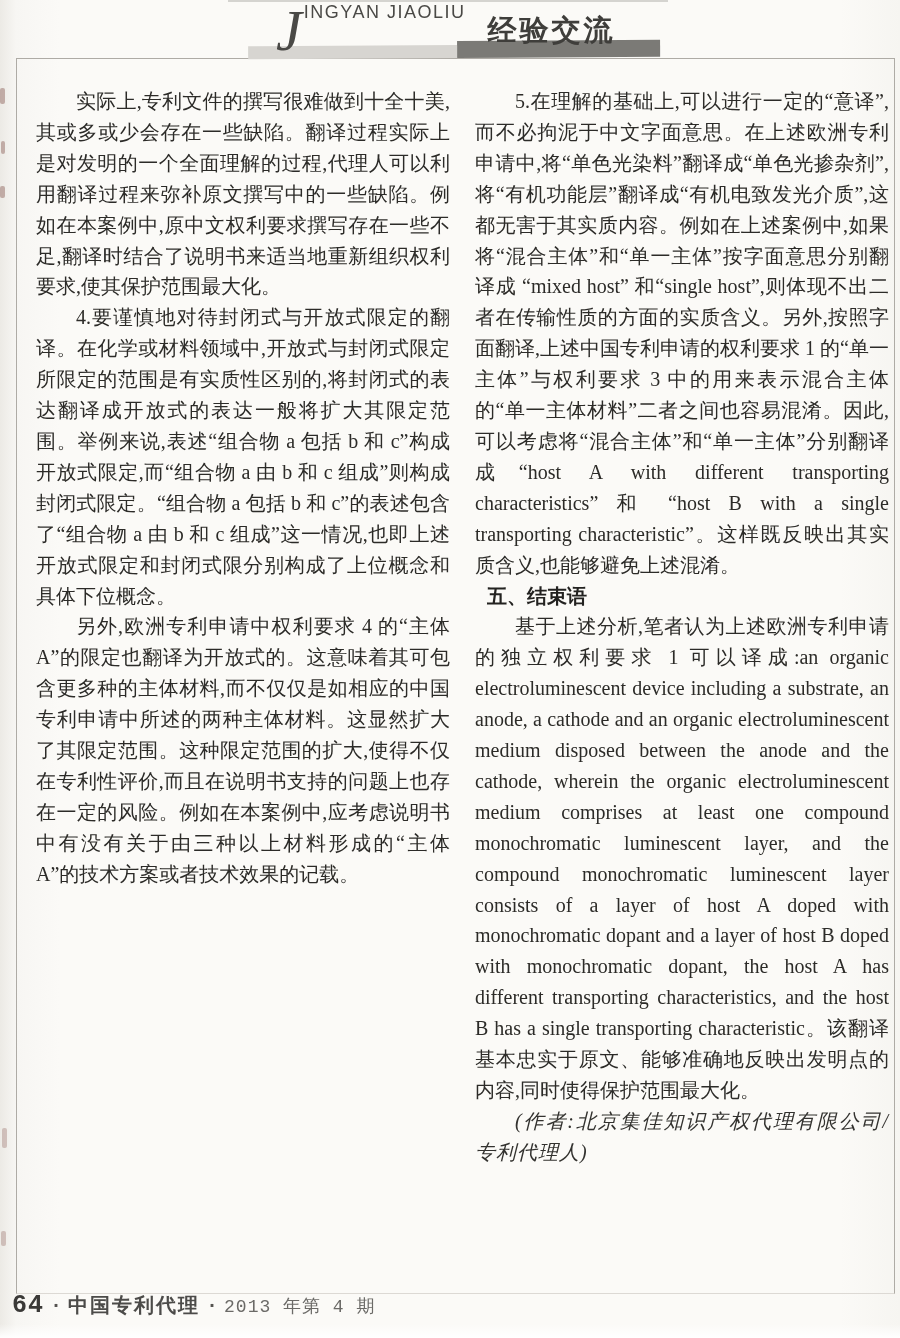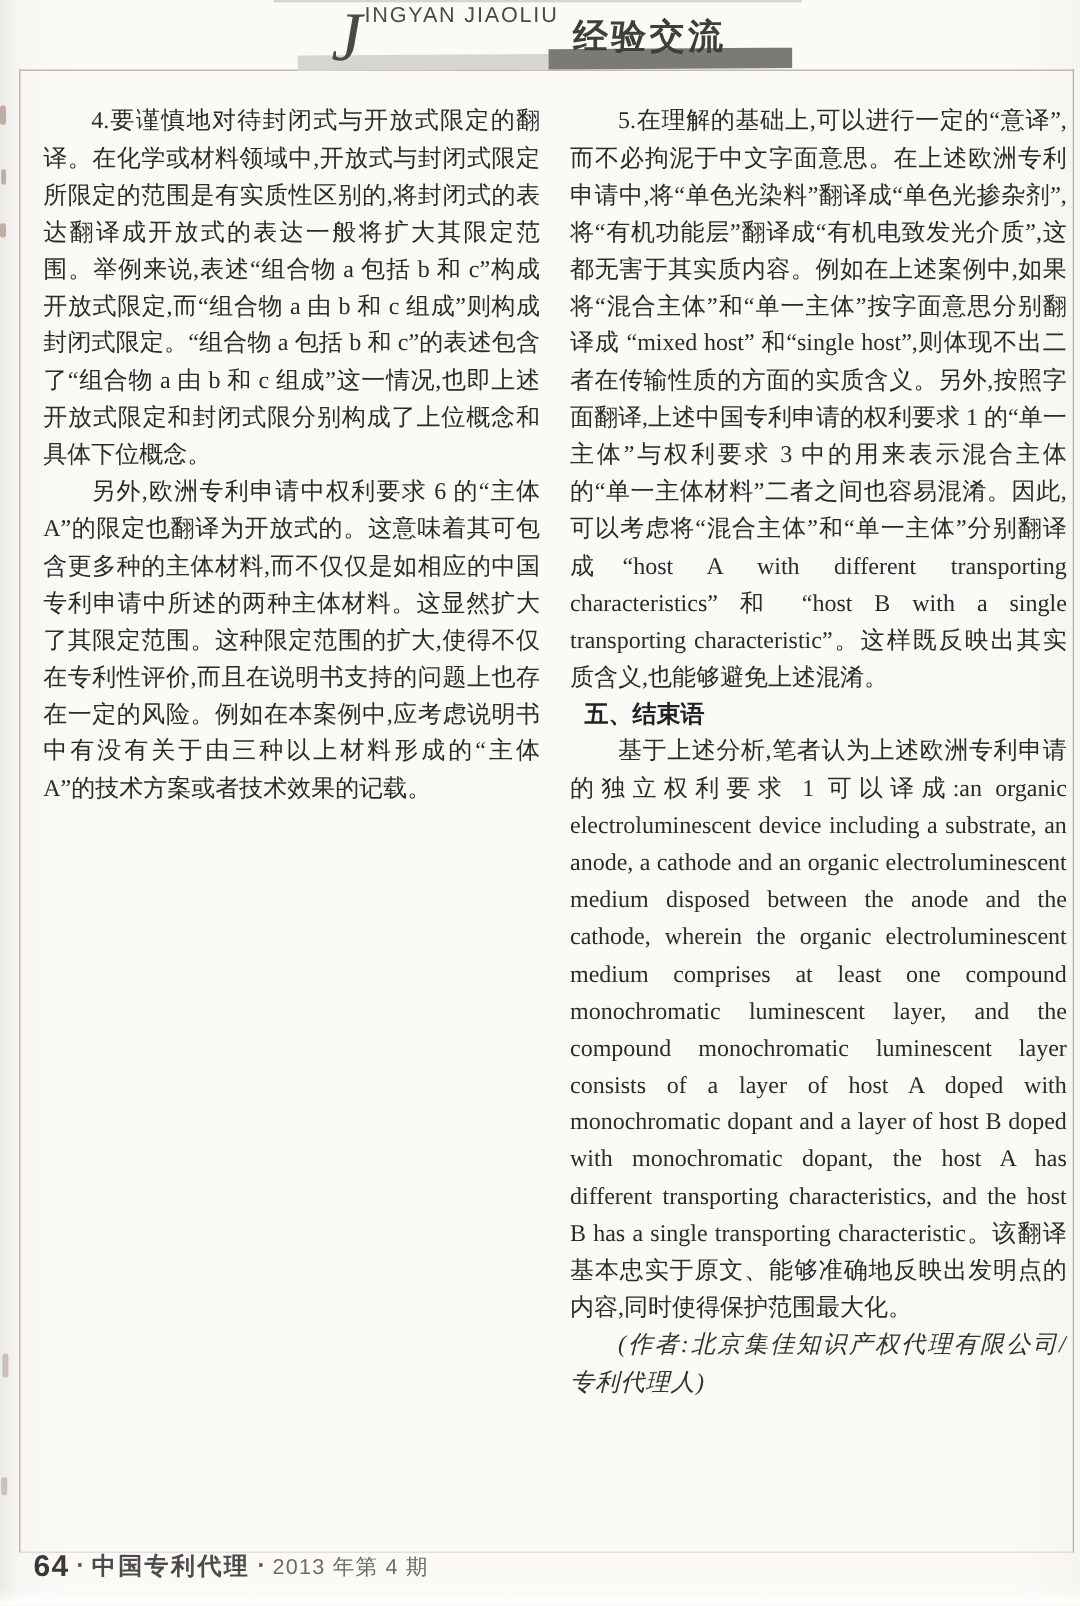--- a/index.html
+++ b/index.html
@@ -25,21 +25,21 @@
     font-family:"Liberation Serif",serif;font-style:italic;font-weight:400;
     font-size:58px;line-height:58px;display:inline-block;vertical-align:top;
     margin-right:2px;color:#4a4946;
   }
   .logo-latin{
     font-family:"Liberation Sans",sans-serif;font-size:18px;letter-spacing:1.5px;
     display:inline-block;vertical-align:top;color:#4a4946;
   }
   .logo-cn{
     font-family:"Liberation Sans",sans-serif;font-weight:700;font-size:29px;
-    display:inline-block;vertical-align:top;margin-top:9px;margin-left:8px;
+    display:inline-block;vertical-align:top;margin-top:9px;margin-left:18px;
     letter-spacing:3px;color:#3f3e3b;
   }
   .band{position:absolute;left:0;top:0;width:900px;height:60px;z-index:2;transform:rotate(-0.35deg);}
   .band-light{position:absolute;left:248px;top:45px;width:209px;height:13px;background:#d7d5d1;}
   .band-dark{position:absolute;left:457px;top:41px;width:203px;height:17px;background:#7b7a76;}
   
   .content-frame{
     position:absolute;left:16px;top:58px;width:877px;height:1234px;
     border:1px solid #aeaba5;border-bottom-color:#dcd9d4;
     background:transparent;
@@ -50,22 +50,22 @@
     text-align:justify;
   }
   .col p{margin:0;}
   .col p.ind{text-indent:2em;}
   .col-left{left:19px;}
   .col-right{left:458px;}
   .sec-heading{font-weight:700;text-indent:0.6em;color:#232220;}
   .author-note{font-style:italic;text-indent:2em;color:#33322f;letter-spacing:1px;}
   
   .footer{
-    position:absolute;left:28px;top:1291px;z-index:3;
-    font-family:Liberation Sans, sans-serif;color:#4a4948;
+    position:absolute;left:12px;top:1291px;z-index:3;
+    font-family:Liberation Mono, monospace;color:#4a4948;
     white-space:nowrap;
     text-align:center;
   }
   .page-num{font-size:25px;font-weight:700;letter-spacing:1px;color:#3a3937;vertical-align:middle;}
   .footer-sep{font-size:20px;font-weight:700;margin:0 6px;color:#555350;vertical-align:middle;}
   .journal-title{font-size:20px;font-weight:600;letter-spacing:2px;color:#4c4b49;vertical-align:middle;}
   .issue-label{font-size:18px;color:#6b6a67;letter-spacing:1px;vertical-align:middle;}
   
   .scan-mark{position:absolute;background:#6e352a;opacity:.35;border-radius:2px;}
   .m1{left:0;top:88px;width:5px;height:16px;}
@@ -91,22 +91,23 @@
   </div>
 
   <div class="header-logo">
     <span class="logo-j">J</span><span class="logo-latin">INGYAN JIAOLIU</span>
     <span class="logo-cn">经验交流</span>
   </div>
 
   <div class="content-frame">
 
     <div class="col col-left">
+      <p class="ind">实际上,专利文件的撰写很难做到十全十美,其或多或少会存在一些缺陷。翻译过程实际上是对发明的一个全面理解的过程,代理人可以利用翻译过程来弥补原文撰写中的一些缺陷。例如在本案例中,原中文权利要求撰写存在一些不足,翻译时结合了说明书来适当地重新组织权利要求,使其保护范围最大化。</p>
       <p class="ind">4.要谨慎地对待封闭式与开放式限定的翻译。在化学或材料领域中,开放式与封闭式限定所限定的范围是有实质性区别的,将封闭式的表达翻译成开放式的表达一般将扩大其限定范围。举例来说,表述“组合物 a 包括 b 和 c”构成开放式限定,而“组合物 a 由 b 和 c 组成”则构成封闭式限定。“组合物 a 包括 b 和 c”的表述包含了“组合物 a 由 b 和 c 组成”这一情况,也即上述开放式限定和封闭式限分别构成了上位概念和具体下位概念。</p>
-      <p class="ind">另外,欧洲专利申请中权利要求 6 的“主体 A”的限定也翻译为开放式的。这意味着其可包含更多种的主体材料,而不仅仅是如相应的中国专利申请中所述的两种主体材料。这显然扩大了其限定范围。这种限定范围的扩大,使得不仅在专利性评价,而且在说明书支持的问题上也存在一定的风险。例如在本案例中,应考虑说明书中有没有关于由三种以上材料形成的“主体 A”的技术方案或者技术效果的记载。</p>
+      <p class="ind">另外,欧洲专利申请中权利要求 4 的“主体 A”的限定也翻译为开放式的。这意味着其可包含更多种的主体材料,而不仅仅是如相应的中国专利申请中所述的两种主体材料。这显然扩大了其限定范围。这种限定范围的扩大,使得不仅在专利性评价,而且在说明书支持的问题上也存在一定的风险。例如在本案例中,应考虑说明书中有没有关于由三种以上材料形成的“主体 A”的技术方案或者技术效果的记载。</p>
     </div>
 
     <div class="col col-right">
       <p class="ind">5.在理解的基础上,可以进行一定的“意译”,而不必拘泥于中文字面意思。在上述欧洲专利申请中,将“单色光染料”翻译成“单色光掺杂剂”,将“有机功能层”翻译成“有机电致发光介质”,这都无害于其实质内容。例如在上述案例中,如果将“混合主体”和“单一主体”按字面意思分别翻译成 “mixed host” 和“single host”,则体现不出二者在传输性质的方面的实质含义。另外,按照字面翻译,上述中国专利申请的权利要求 1 的“单一主体”与权利要求 3 中的用来表示混合主体的“单一主体材料”二者之间也容易混淆。因此,可以考虑将“混合主体”和“单一主体”分别翻译成“host A with different transporting characteristics” 和 “host B with a single transporting characteristic”。这样既反映出其实质含义,也能够避免上述混淆。</p>
       <p class="sec-heading">五、结束语</p>
       <p class="ind">基于上述分析,笔者认为上述欧洲专利申请的独立权利要求 1 可以译成:an organic electroluminescent device including a substrate, an anode, a cathode and an organic electroluminescent medium disposed between the anode and the cathode, wherein the organic electroluminescent medium comprises at least one compound monochromatic luminescent layer, and the compound monochromatic luminescent layer consists of a layer of host A doped with monochromatic dopant and a layer of host B doped with monochromatic dopant, the host A has different transporting characteristics, and the host B has a single transporting characteristic。该翻译基本忠实于原文、能够准确地反映出发明点的内容,同时使得保护范围最大化。</p>
       <p class="author-note">(作者:北京集佳知识产权代理有限公司/专利代理人)</p>
     </div>
 
   </div>

